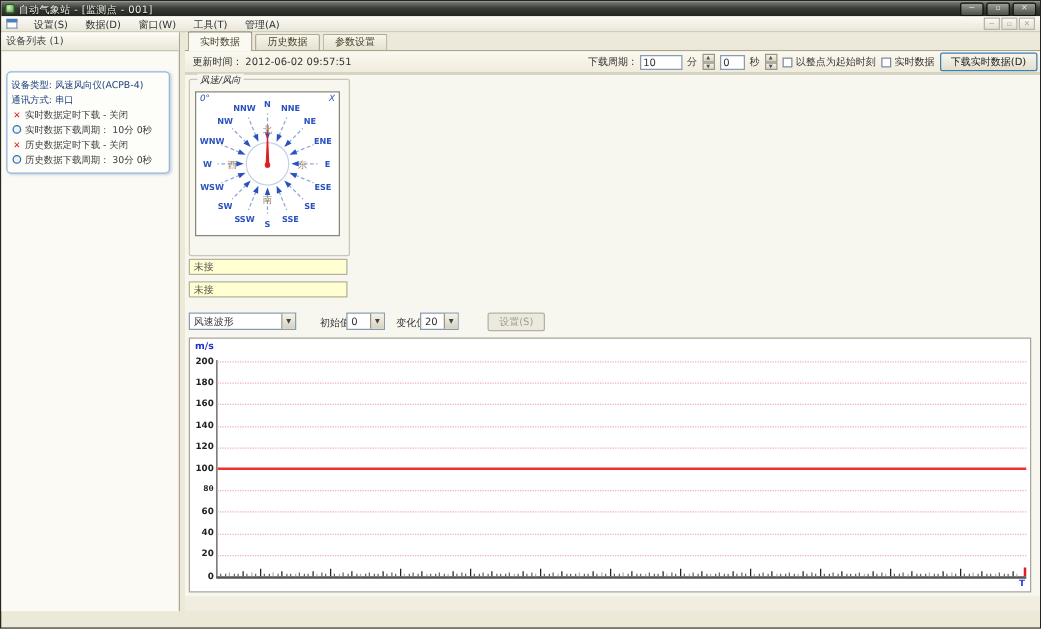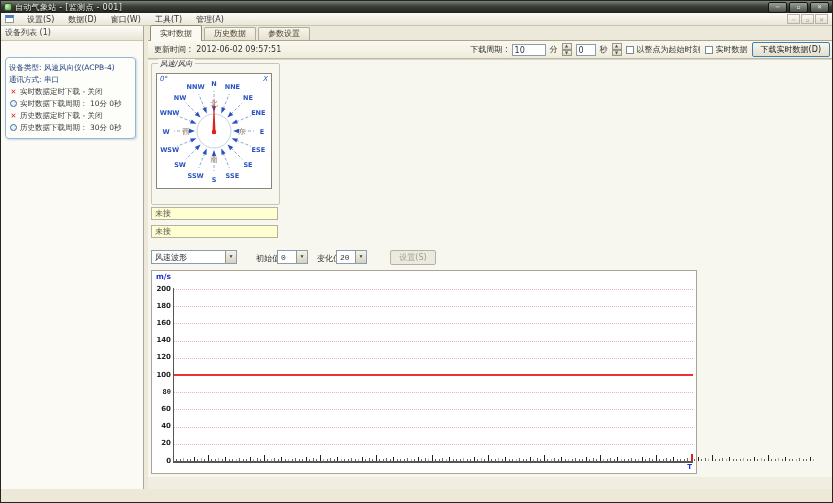--- a/index.html
+++ b/index.html
@@ -71,33 +71,33 @@
   .compass-box{position:absolute;left:4px;top:9px;width:116px;height:116px;background:#fff;border:1px solid #8a8778;box-sizing:border-box;}
   .compass-corner{position:absolute;font-size:7px;font-style:italic;color:#2a52be;}
   .corner-l{left:3px;top:1px;}.corner-r{right:3px;top:1px;}
   text.compass-dir{font-family:"DejaVu Sans",sans-serif;font-size:6.5px;font-weight:bold;fill:#2a52be;}
   text.compass-cn{font-family:"DejaVu Sans",sans-serif;font-size:7.5px;fill:#9a8468;}
   .status-box{position:absolute;left:3px;width:127px;height:13px;line-height:12px;background:#ffffd2;
     border:1px solid #b5b2a2;padding-left:3px;color:#555;box-sizing:border-box;}
   .sb1{top:147px;}.sb2{top:165px;}
   
   .waverow{position:absolute;left:0;top:190px;width:100%;height:16px;color:#333;}
-  .combo{position:absolute;top:0;height:14px;background:#fff;border:1px solid #8a9cb0;display:flex;align-items:center;box-sizing:border-box;font-family:Liberation Mono, monospace;}
+  .combo{position:absolute;top:0;height:14px;background:#fff;border:1px solid #8a9cb0;display:flex;align-items:center;box-sizing:border-box;}
   .combo .txt{flex:1;padding-left:3px;white-space:nowrap;overflow:hidden;}
   .combo .dd{width:11px;height:100%;background:linear-gradient(#f5f3e8,#d5d2c2);border-left:1px solid #9a9788;
     font-size:5px;text-align:center;line-height:12px;color:#444;box-sizing:border-box;}
   .combo.c1{left:3px;width:86px;}
   .wave-label{position:absolute;top:3px;}
   .lab-init{left:108px;}.lab-chg{left:169px;}
   .combo.c2{left:129px;width:31px;}
   .combo.c3{left:188px;width:31px;}
   .set-btn{position:absolute;left:242px;top:0;width:46px;height:15px;border:1px solid #b5b2a2;border-radius:2px;
     background:#eceadf;color:#a09d90;text-align:center;line-height:14px;box-sizing:border-box;}
   
-  .chart{position:absolute;left:3px;top:210px;width:546px;height:204px;background:#fff;border:1px solid #a8a598;box-sizing:border-box;}
+  .chart{position:absolute;left:3px;top:210px;width:674px;height:204px;background:#fff;border:1px solid #a8a598;box-sizing:border-box;}
   .chart-ylab{position:absolute;left:4px;top:1px;color:#2233cc;font-weight:bold;font-size:7.5px;}
   .yaxis{position:absolute;left:21px;top:17px;width:1px;height:174px;background:#555;}
   .xaxis{position:absolute;left:21px;top:190px;right:3px;height:2px;background:#555;}
   .gridline{position:absolute;left:22px;right:3px;height:0;border-top:1px dotted #efaec2;}
   .ytick{position:absolute;left:0;width:19px;text-align:right;font-size:7px;font-weight:bold;color:#222;}
   .series-line{position:absolute;left:22px;right:3px;height:2px;background:#f03030;}
   .xticks{position:absolute;left:22px;right:3px;top:183px;height:7px;}
   .xtick{position:absolute;bottom:0;width:1px;}
   .end-tick{position:absolute;right:0;bottom:0;width:2px;height:7px;background:#e02020;}
   .scroll-marker{position:absolute;right:4px;top:192px;color:#2233cc;font-size:7px;font-weight:bold;}

